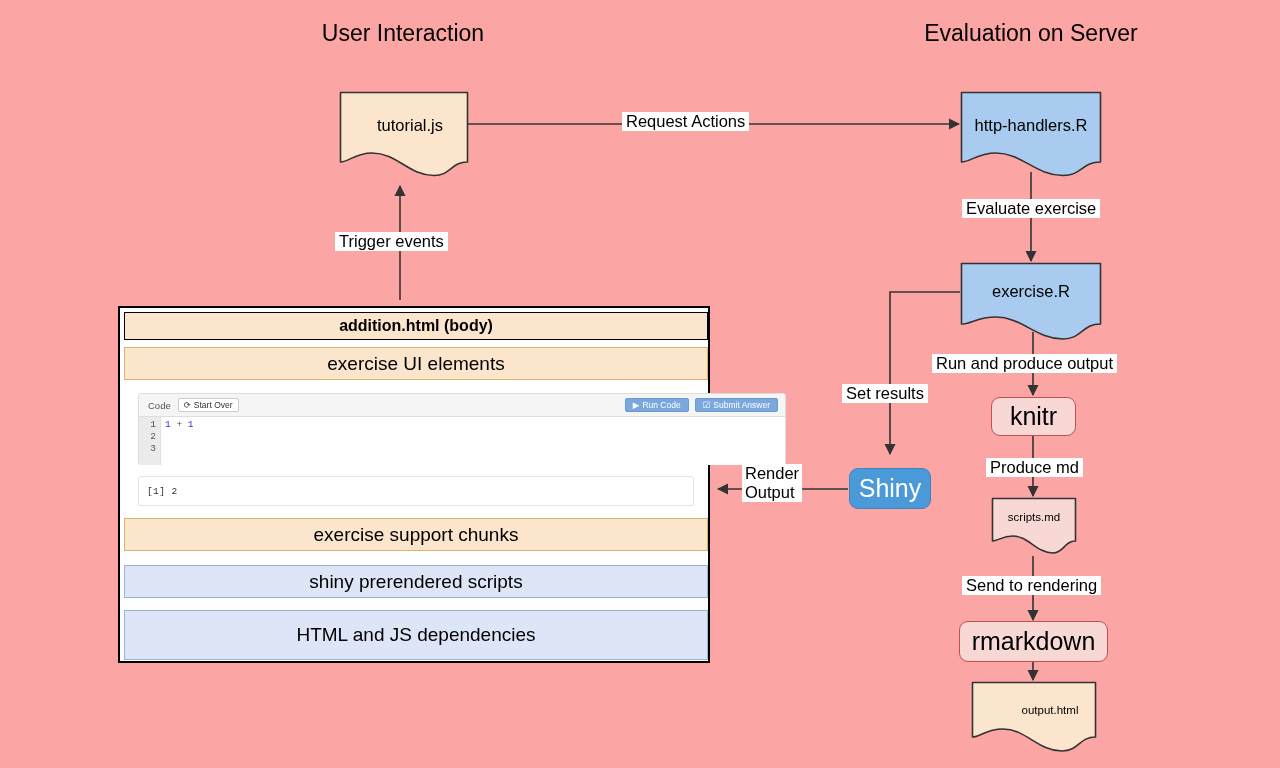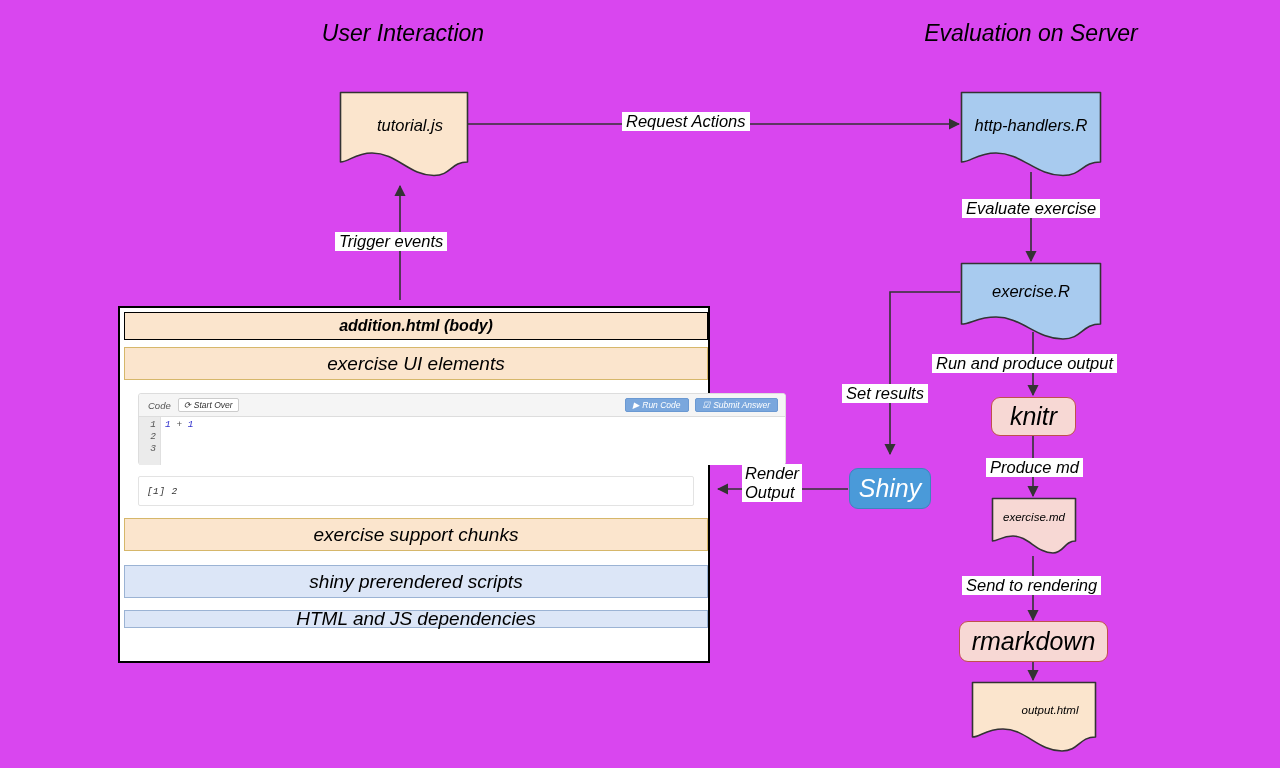--- a/index.html
+++ b/index.html
@@ -7,22 +7,21 @@
     margin: 0; padding: 0;
     width: 1280px; height: 768px;
     background: #ffffff;
     font-family: "Liberation Sans", sans-serif;
     overflow: hidden;
   }
   #stage {
     position: relative;
     width: 1280px;
     height: 768px;
-    background: #d946ef;
-    font-style: italic;
+    background: #fca5a5;
   }
   #edges {
     position: absolute;
     left: 0; top: 0;
     width: 1280px; height: 768px;
     pointer-events: none;
   }
 
   
   .col-title {
@@ -279,21 +278,21 @@
     <svg width="142" height="80" viewBox="0 0 142 80">
       <path d="M 1.5 1.5 L 140.5 1.5 L 140.5 62 C 122 62 122 77 103 77 C 76 77 62 55 36 55 C 17 55 11 62 1.5 62 Z" fill="#a8cbef" stroke="#333333" stroke-width="1.6" stroke-linejoin="round"></path>
     </svg>
     <div class="doc-label" style="top:20px; font-size:16.5px;">exercise.R</div>
   </div>
 
   <div class="doc-shape" style="left:991px; top:497px; width:86px; height:60px;">
     <svg width="86" height="60" viewBox="0 0 86 60">
       <path d="M 1.5 1.5 L 84.5 1.5 L 84.5 44 C 73 44 73 56 62 56 C 46 56 37 39 22 39 C 11 39 7 44 1.5 44 Z" fill="#f7d8d4" stroke="#333333" stroke-width="1.6" stroke-linejoin="round"></path>
     </svg>
-    <div class="doc-label" style="top:14px; font-size:11.5px;">exercise.md</div>
+    <div class="doc-label" style="top:14px; font-size:11.5px;">scripts.md</div>
   </div>
 
   <div class="doc-shape" style="left:971px; top:681px; width:126px; height:74px;">
     <svg width="126" height="74" viewBox="0 0 126 74">
       <path d="M 1.5 1.5 L 124.5 1.5 L 124.5 56 C 108 56 108 70 91 70 C 67 70 55 48 32 48 C 15 48 9 56 1.5 56 Z" fill="#fbe5cd" stroke="#333333" stroke-width="1.6" stroke-linejoin="round"></path>
     </svg>
     <div class="doc-label" style="top:23px; font-size:11.5px;margin-left:32px;">output.html</div>
   </div>
 
   <div class="pill pill-knitr" style="left:991px; top:397px; width:85px; height:39px; font-size:25px;">
@@ -352,16 +351,16 @@
         <div>&nbsp;</div>
       </div>
     </div>
 
     <div id="ex-output">[1] 2</div>
 
     <div class="band band-orange" style="top:210px; height:33px;">exercise support chunks</div>
 
     <div class="band band-blue" style="top:257px; height:33px;">shiny prerendered scripts</div>
 
-    <div class="band band-blue" style="top:302px; height:18px;">HTML and JS dependencies</div>
+    <div class="band band-blue" style="top:302px; height:50px;">HTML and JS dependencies</div>
   </div>
 
 </div>
 
 </body></html>

